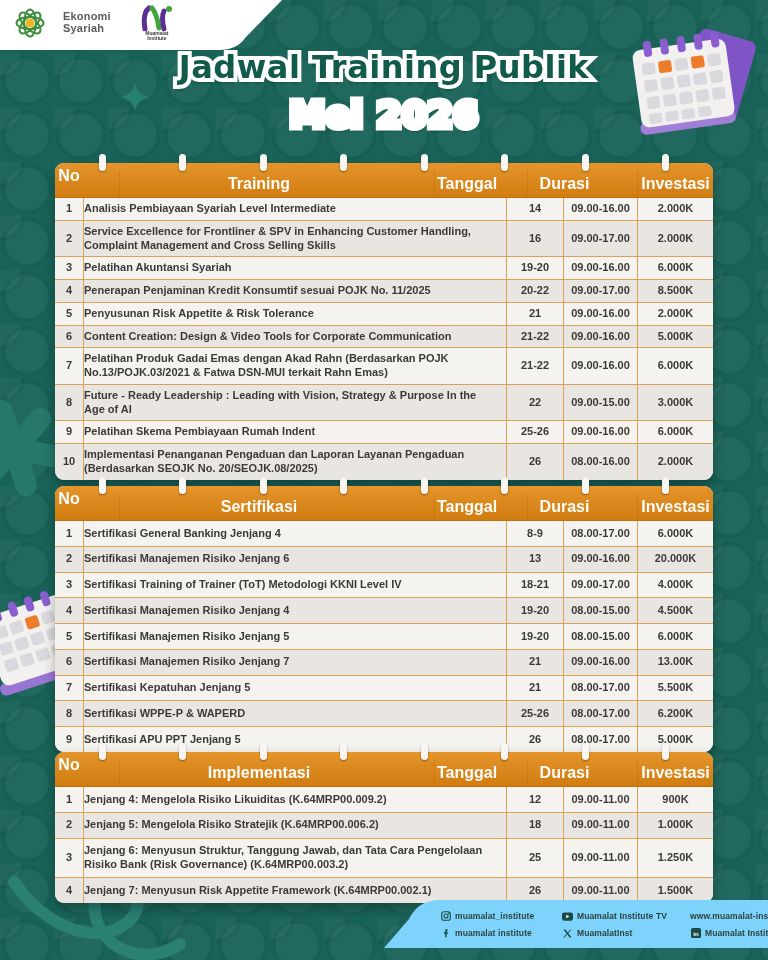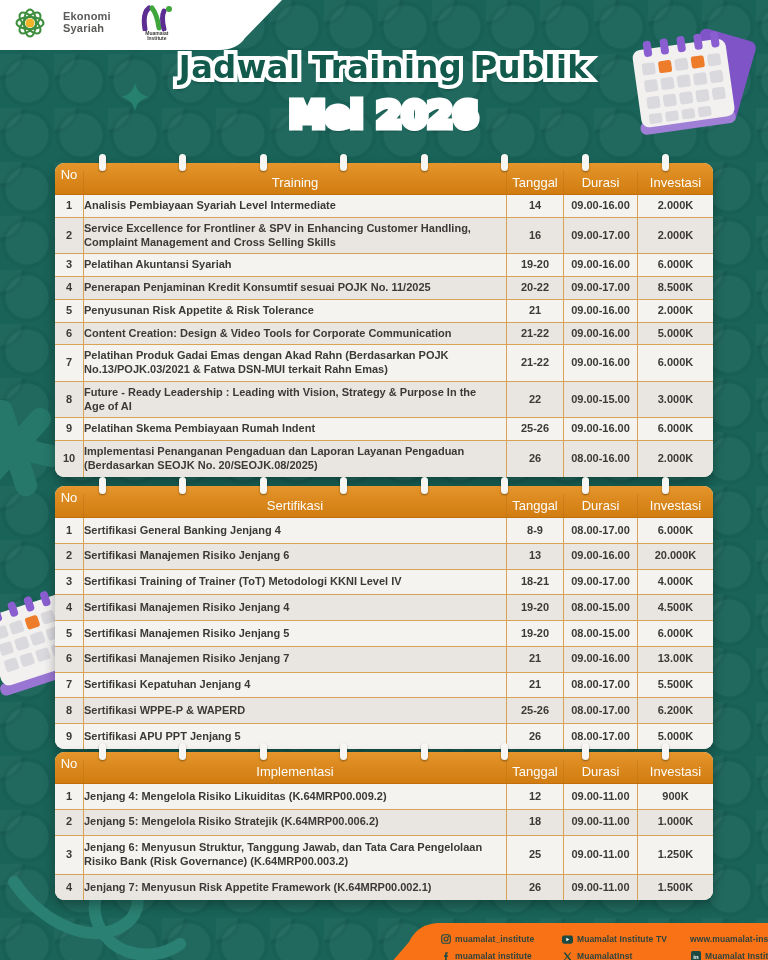--- a/index.html
+++ b/index.html
@@ -34,35 +34,35 @@
   
   .decor{position:absolute;pointer-events:none;}
   
   .card{position:absolute;left:55px;width:658px;z-index:2;}
   .pins{position:absolute;top:-9px;left:0;right:0;display:flex;justify-content:space-between;
     padding:0 44px;z-index:3;}
   .pins i{display:block;width:7px;height:17px;background:#F7F6F3;border-radius:3.5px;
     box-shadow:0 1px 2px rgba(0,0,0,.4);}
   .tbl{border-radius:9px;overflow:hidden;box-shadow:0 5px 12px rgba(0,0,0,.3);background:#F5F3EF;}
   .thead{display:grid;grid-template-columns:28px 1fr 57px 74px 76px;
-    background:linear-gradient(#E5952B,#D07C10);color:#FDFDFB;font-weight:normal;font-size:13px;
-    border-bottom:1px solid #C06F0C;}
+    background:linear-gradient(#E5952B,#D07C10);color:#FDFDFB;font-weight:bold;font-size:16px;
+    border-bottom:1px solid #C06F0C;gap:36px;}
   .thead .hcell{padding:4px 2px;text-align:center;}
   .thead .hcell + .hcell{border-left:1px solid rgba(186,112,18,.45);margin-top:8px;}
   .trow{display:grid;grid-template-columns:28px 1fr 57px 74px 76px;font-size:11px;font-weight:bold;color:#3B3A38;}
   .trow + .trow{border-top:1px solid #D8A258;}
   .tbody .trow:nth-child(odd){background:#F5F3EF;}
   .tbody .trow:nth-child(even){background:#E9E6E1;}
   .cell{padding:4px 5px;display:flex;align-items:center;justify-content:center;text-align:center;line-height:1.25;}
   .cell + .cell{border-left:1px solid #D8A258;}
   .cell.title{justify-content:flex-start;text-align:left;padding-left:0;padding-right:8px;}
   .roomy .cell{padding-top:5.5px;padding-bottom:5.5px;}
   
   .footer{
-    position:absolute;right:0;bottom:0;width:384px;height:37px;background:#f97316;
+    position:absolute;right:0;bottom:8px;width:384px;height:52px;background:#7dd3fc;
     clip-path:path("M58 0 C 38 0 31 8 25 19 L0 48 L384 48 L384 0 Z");
     z-index:6;
   }
   .footer-grid{
     display:grid;grid-template-columns:112px 118px auto;grid-auto-rows:14px;
     column-gap:10px;row-gap:3px;align-items:center;
     padding:9px 4px 0 56px;font-size:8.5px;font-weight:bold;color:#2E433E;letter-spacing:.1px;
   }
   .fitem{display:flex;align-items:center;gap:4px;white-space:nowrap;}
   .ficon{width:11px;height:11px;flex:0 0 auto;display:flex;align-items:center;justify-content:center;}
@@ -342,21 +342,21 @@
         </div>
         <div class="trow">
           <div class="cell no">6</div>
           <div class="cell title">Sertifikasi Manajemen Risiko Jenjang 7</div>
           <div class="cell tanggal">21</div>
           <div class="cell durasi">09.00-16.00</div>
           <div class="cell investasi">13.00K</div>
         </div>
         <div class="trow">
           <div class="cell no">7</div>
-          <div class="cell title">Sertifikasi Kepatuhan Jenjang 4</div>
+          <div class="cell title">Sertifikasi Kepatuhan Jenjang 5</div>
           <div class="cell tanggal">21</div>
           <div class="cell durasi">08.00-17.00</div>
           <div class="cell investasi">5.500K</div>
         </div>
         <div class="trow">
           <div class="cell no">8</div>
           <div class="cell title">Sertifikasi WPPE-P &amp; WAPERD</div>
           <div class="cell tanggal">25-26</div>
           <div class="cell durasi">08.00-17.00</div>
           <div class="cell investasi">6.200K</div>

